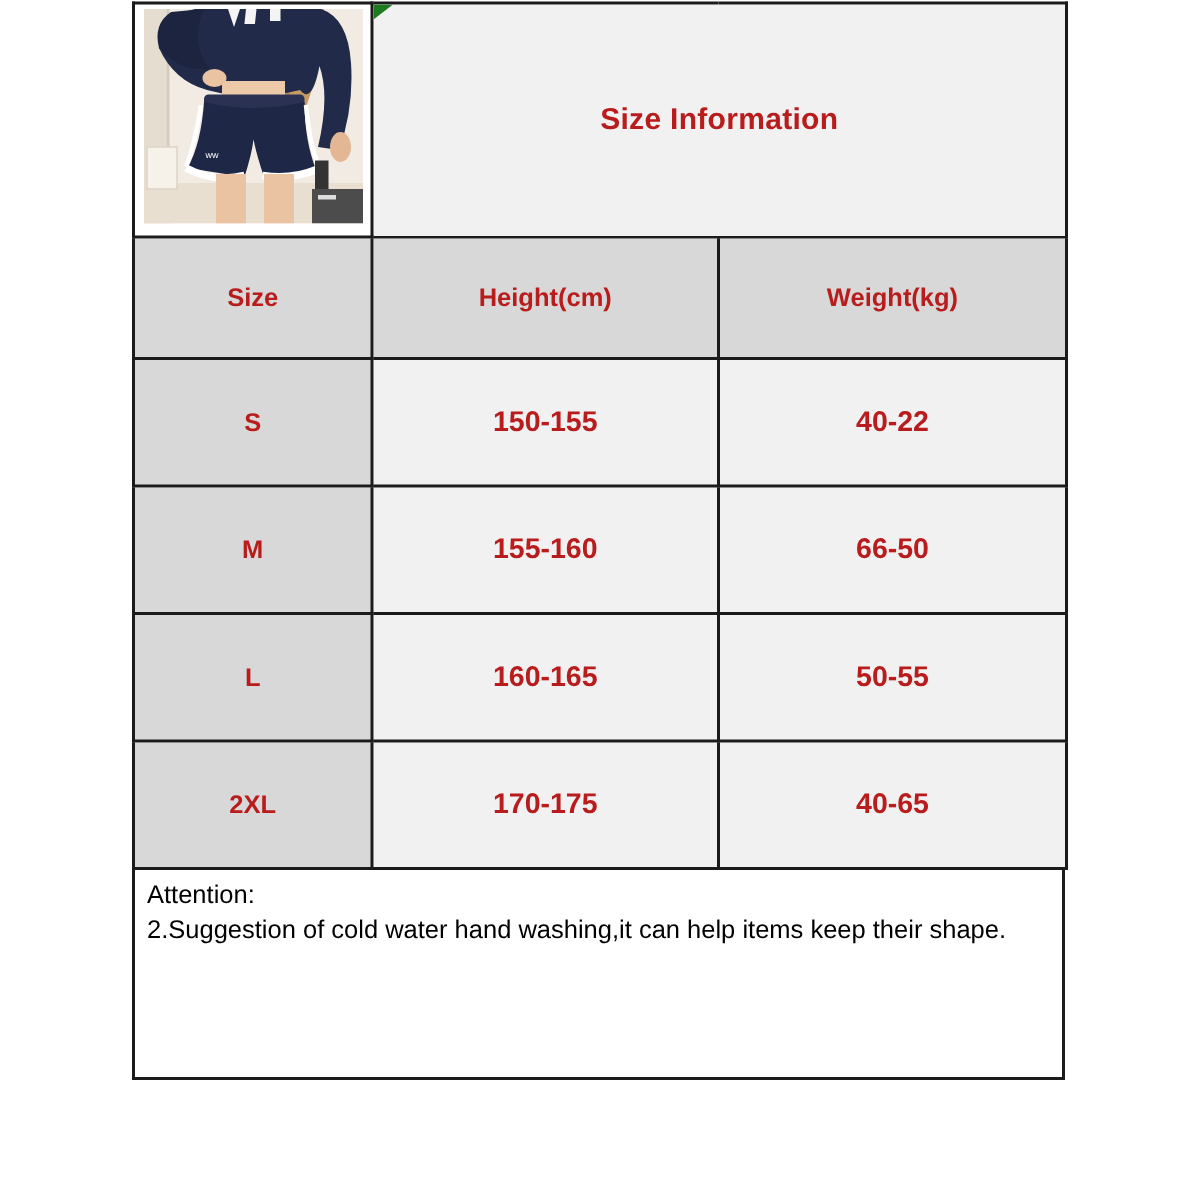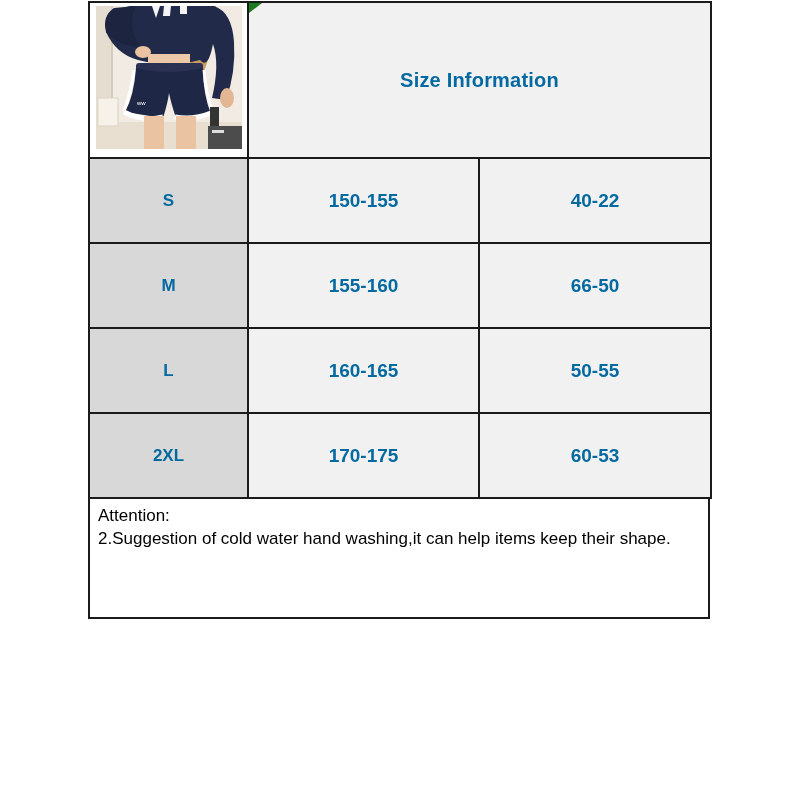--- a/index.html
+++ b/index.html
@@ -10,21 +10,21 @@
     -webkit-font-smoothing:antialiased;
   }
   .sheet{position:absolute;left:88px;top:1px;width:622px;}
 
   table.size-table{
     border-collapse:collapse;table-layout:fixed;width:622px;
   }
   table.size-table td, table.size-table th{
     border:2px solid #1b1b1b;
     text-align:center;vertical-align:middle;
-    color:#0369a1;overflow:hidden;
+    color:#b91c1c;overflow:hidden;
   }
   col.c1{width:159px;} col.c2{width:231px;} col.c3{width:232px;}
 
   tr.r-photo{height:156px;}
   tr.r-head{height:81px;}
   tr.r-data{height:85px;}
 
   td.cell-photo{background:#ffffff;padding:2px 2px 7px 6px;vertical-align:top;}
   td.cell-photo svg{display:block;}
 
@@ -37,21 +37,21 @@
 
   tr.r-head th{background:#d8d8d8;font-size:17px;font-weight:bold;}
   th.c-size-head{font-size:28px;}
 
   tr.r-data th{background:#d8d8d8;font-size:17px;font-weight:bold;}
   tr.r-data td{background:#f1f1f1;font-size:19px;font-weight:bold;}
 
   .attention{
     width:602px;height:109px;
     border:2px solid #1b1b1b;margin-top:-2px;
-    background:#ffffff;padding:5px 8px 4px 8px;
+    background:#ffffff;padding:5px 8px 24px 8px;
     font-size:17px;line-height:23px;color:#000;
     text-align:left;
   }
   .attention .note{margin:0;}
 </style>
 </head>
 <body>
 
 <div class="sheet">
 
@@ -102,40 +102,45 @@
             <rect x="116" y="124" width="12" height="3" fill="#dddddd"></rect>
             <rect x="114" y="101" width="9" height="19" fill="#333333"></rect>
           </svg>
         </td>
         <td class="cell-title" colspan="2">
           <span class="corner-triangle"></span>
           <span class="title-text">Size Information</span>
         </td>
       </tr>
 
+      <tr class="r-head">
+        <th class="c-size-head">Size</th>
+        <th>Height(cm)</th>
+        <th>Weight(kg)</th>
+      </tr>
 
       <tr class="r-data">
         <th>S</th>
         <td>150-155</td>
         <td>40-22</td>
       </tr>
       <tr class="r-data">
         <th>M</th>
         <td>155-160</td>
         <td>66-50</td>
       </tr>
       <tr class="r-data">
         <th>L</th>
         <td>160-165</td>
         <td>50-55</td>
       </tr>
       <tr class="r-data">
         <th>2XL</th>
         <td>170-175</td>
-        <td>60-53</td>
+        <td>40-65</td>
       </tr>
     </tbody>
   </table>
 
   <div class="attention">
     <div class="note">Attention:</div>
     <div class="note">2.Suggestion of cold water hand washing,it can help items keep their shape.</div>
   </div>
 
 </div>

